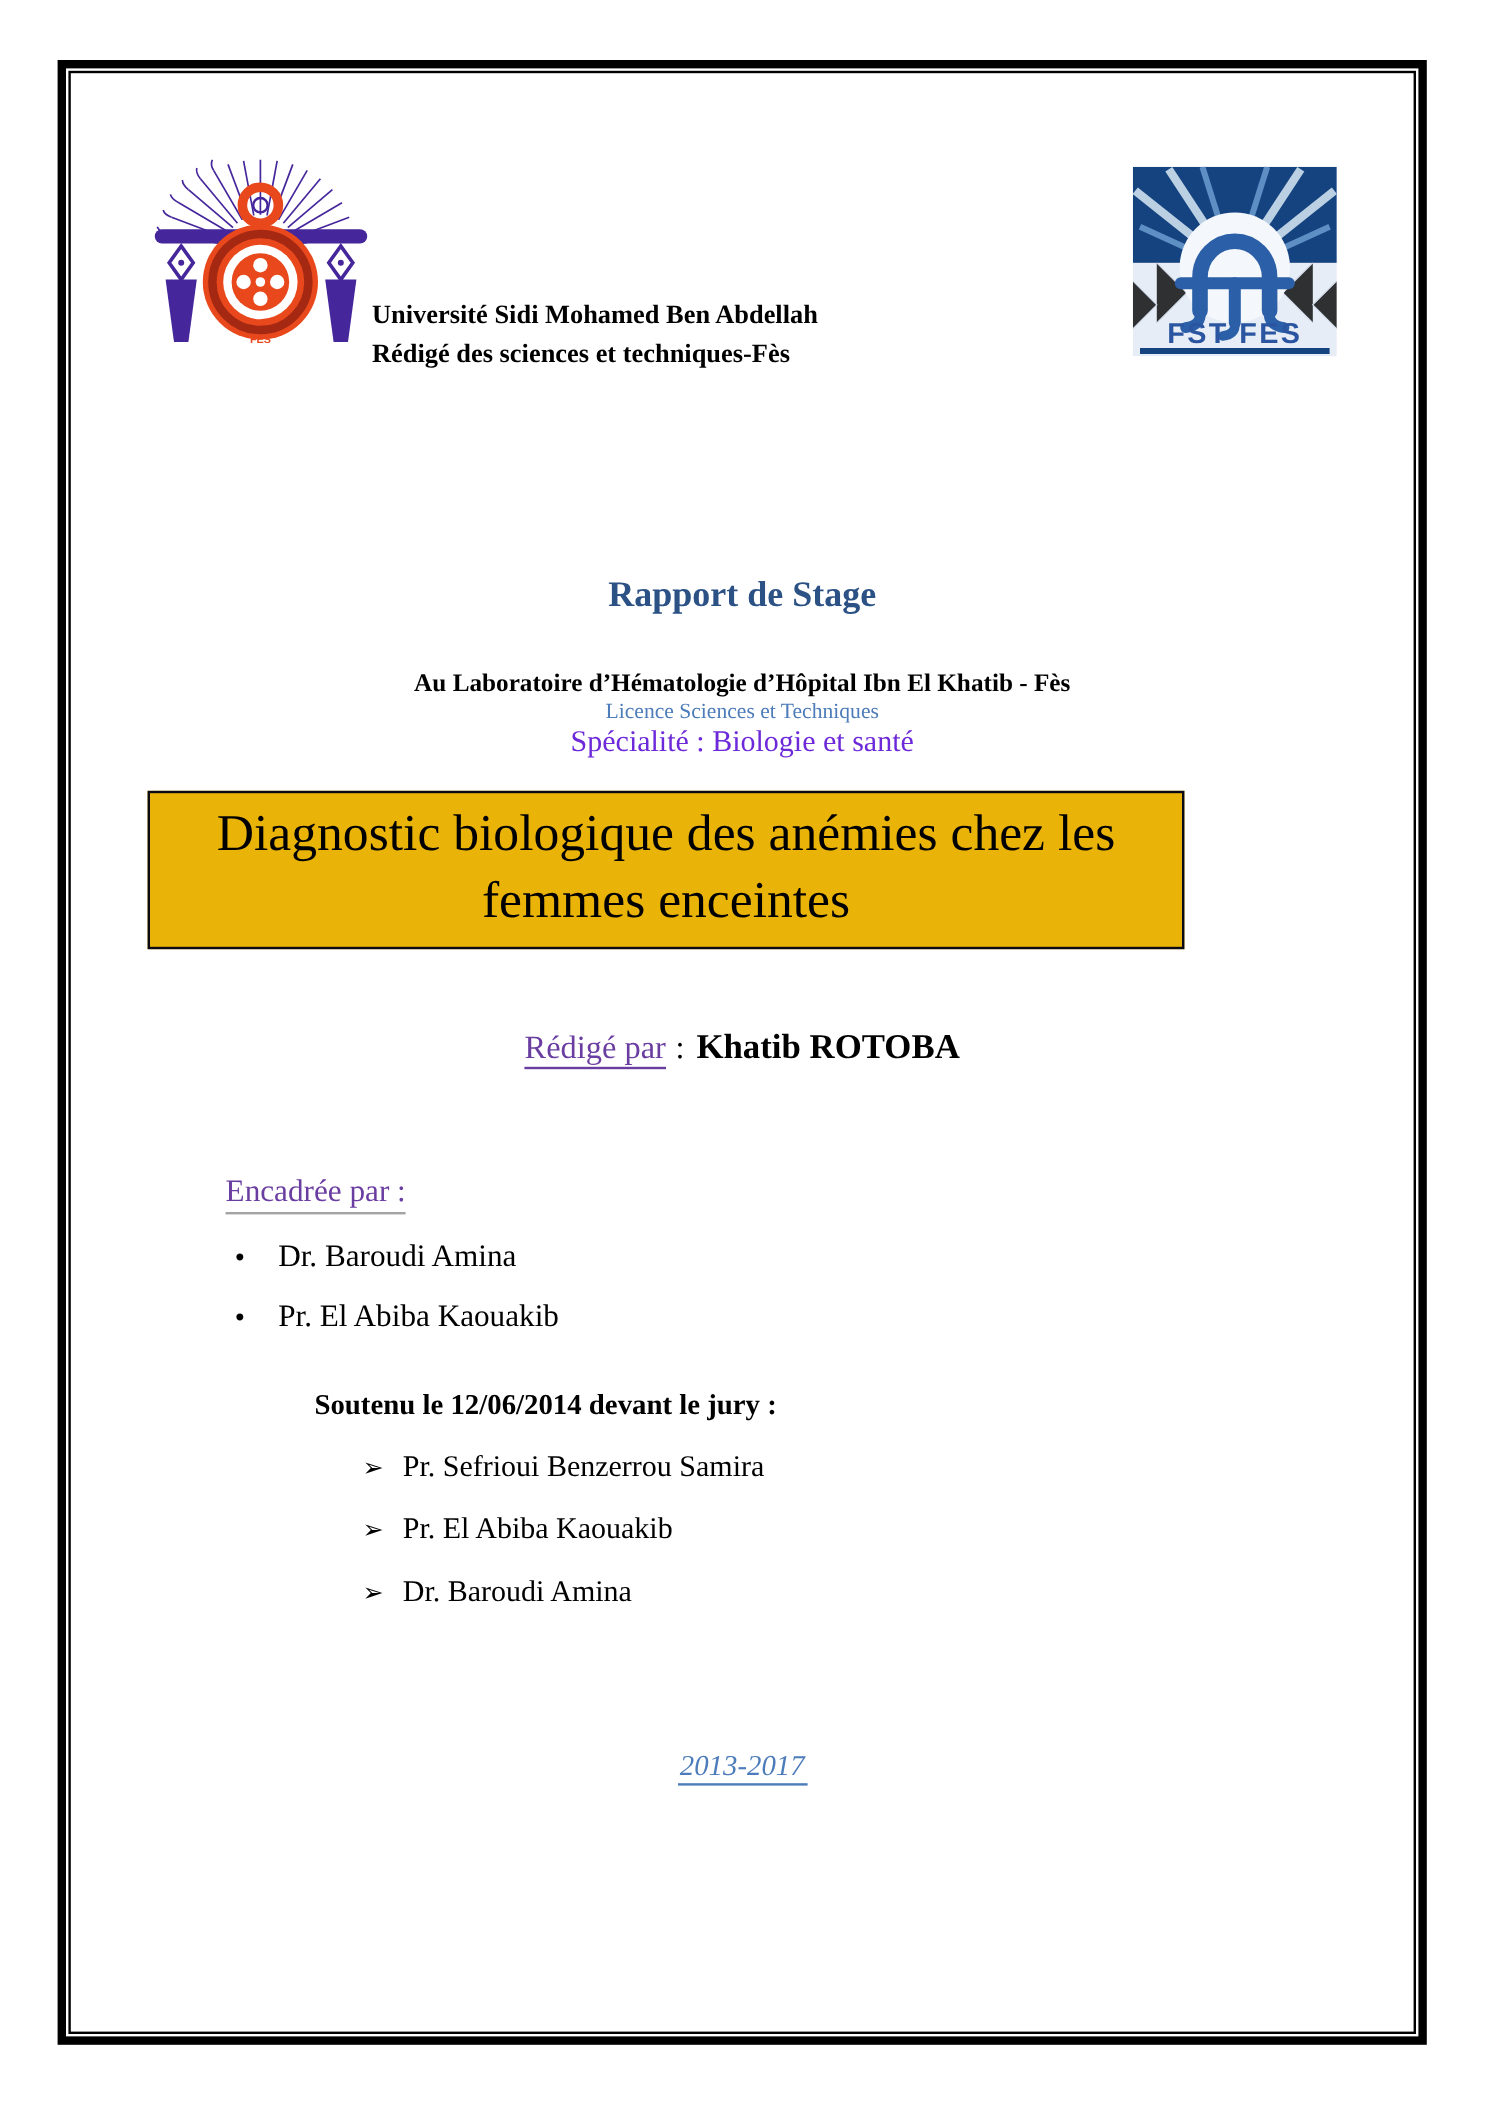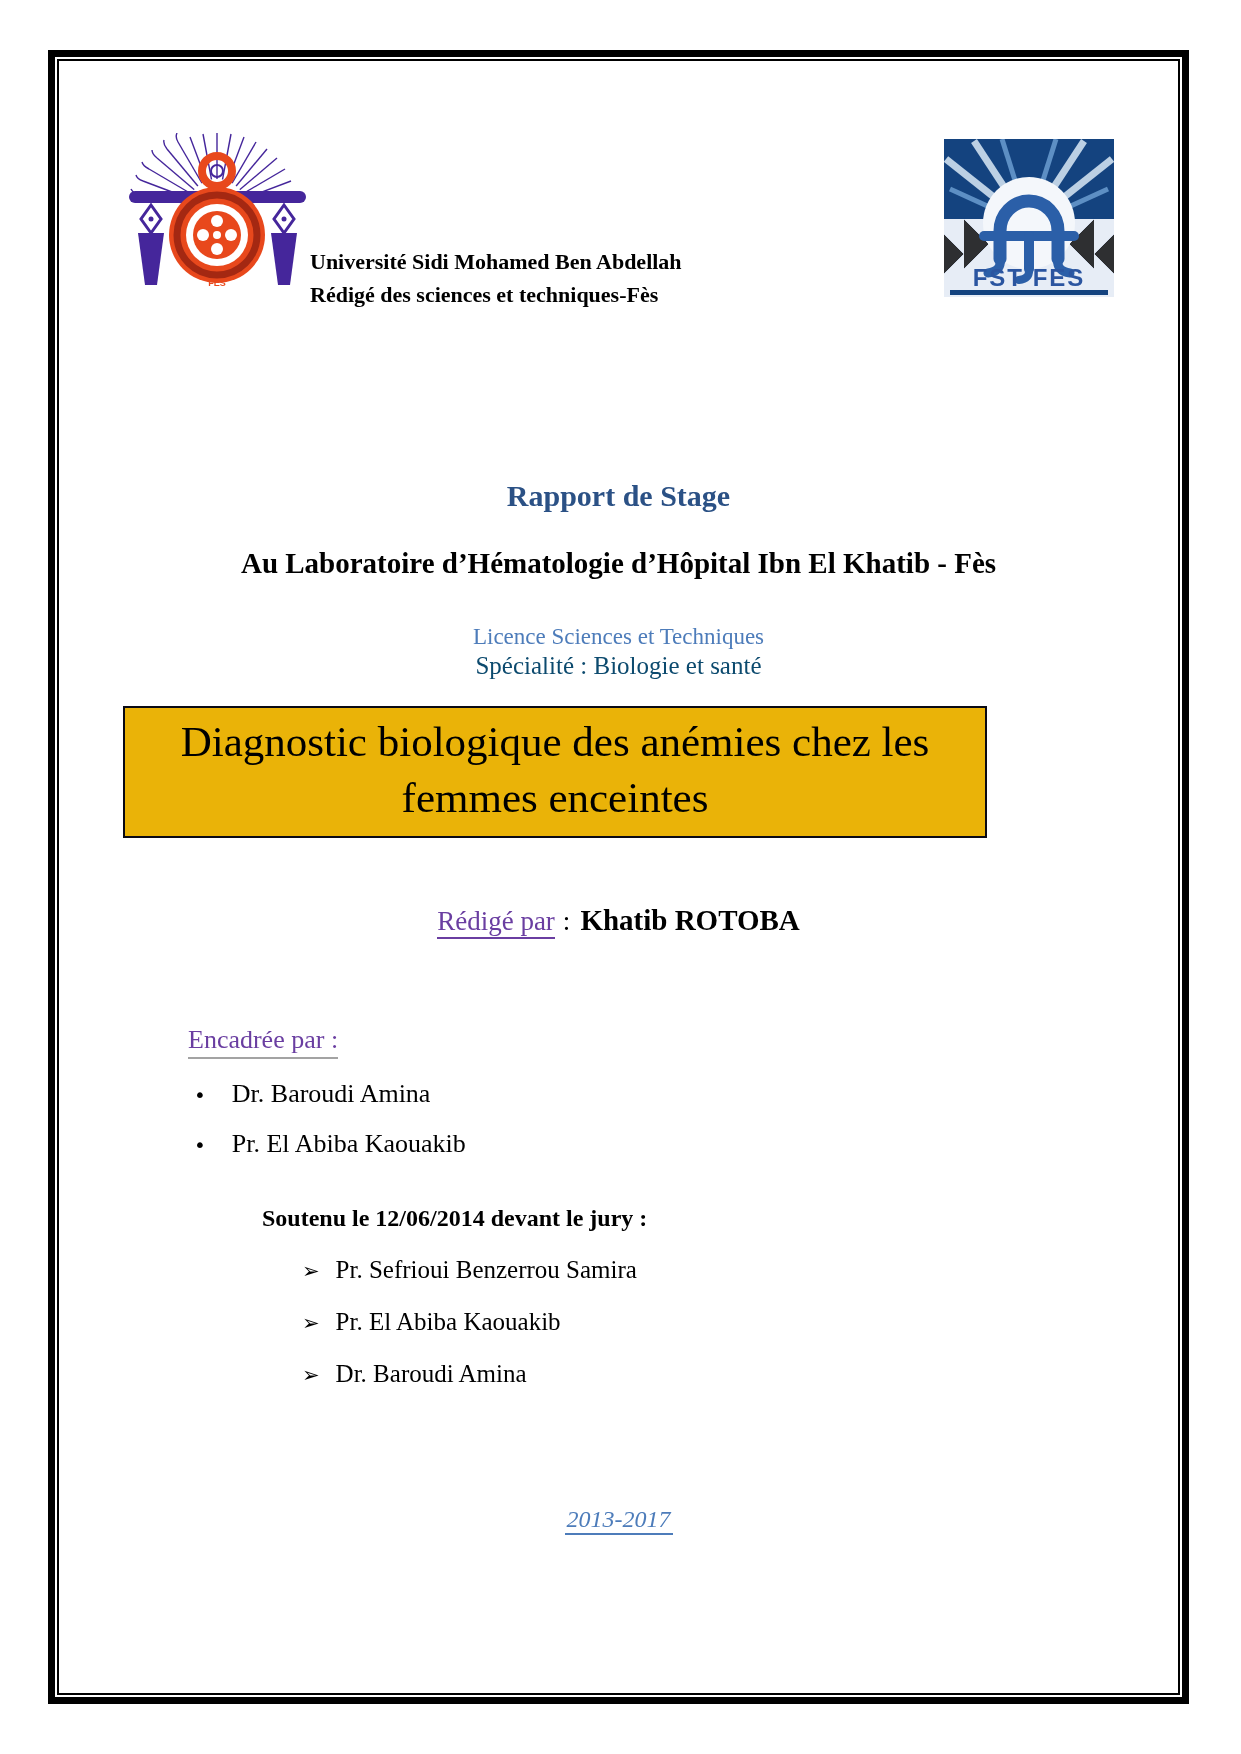--- a/index.html
+++ b/index.html
@@ -25,25 +25,25 @@
     font-weight:bold; font-size:22px; line-height:1.5;
   }
   .fst-box { width:142px; height:158px; flex:0 0 auto; margin-top:6px;text-decoration:underline; }
 
   
   .report-type {
     margin-top:168px; text-align:center; font-weight:bold;
     font-size:30px; color:#2b5185;
   }
   .report-location {
-    margin-top:34px; text-align:center; font-weight:bold;
-    font-size:29px; color:#000;
-  }
-  .degree   { margin-top:44px; text-align:center; font-size:23px; color:#4d7cba; }
-  .specialty{ margin-top:2px;  text-align:center; font-size:25px; color:#0c4a6e;font-family:Liberation Serif, serif; }
+    margin-top:44px; text-align:center; font-weight:bold;
+    font-size:21px; color:#000;
+  }
+  .degree   { text-align:center; font-size:18px; color:#4d7cba; }
+  .specialty{ margin-top:2px;  text-align:center; font-size:25px; color:#6d28d9;font-family:Liberation Serif, serif; }
 
   .title-box {
     margin:26px 0 0 62px; width:864px; box-sizing:border-box;
     background:#eab308; border:2px solid #0a0a14;
     text-align:center; font-size:43px; line-height:1.3; padding:6px 2px 10px 2px;
     color:#000;
   }
 
   .author-line { margin-top:66px; text-align:center; font-size:27px; }
   .author-label {

